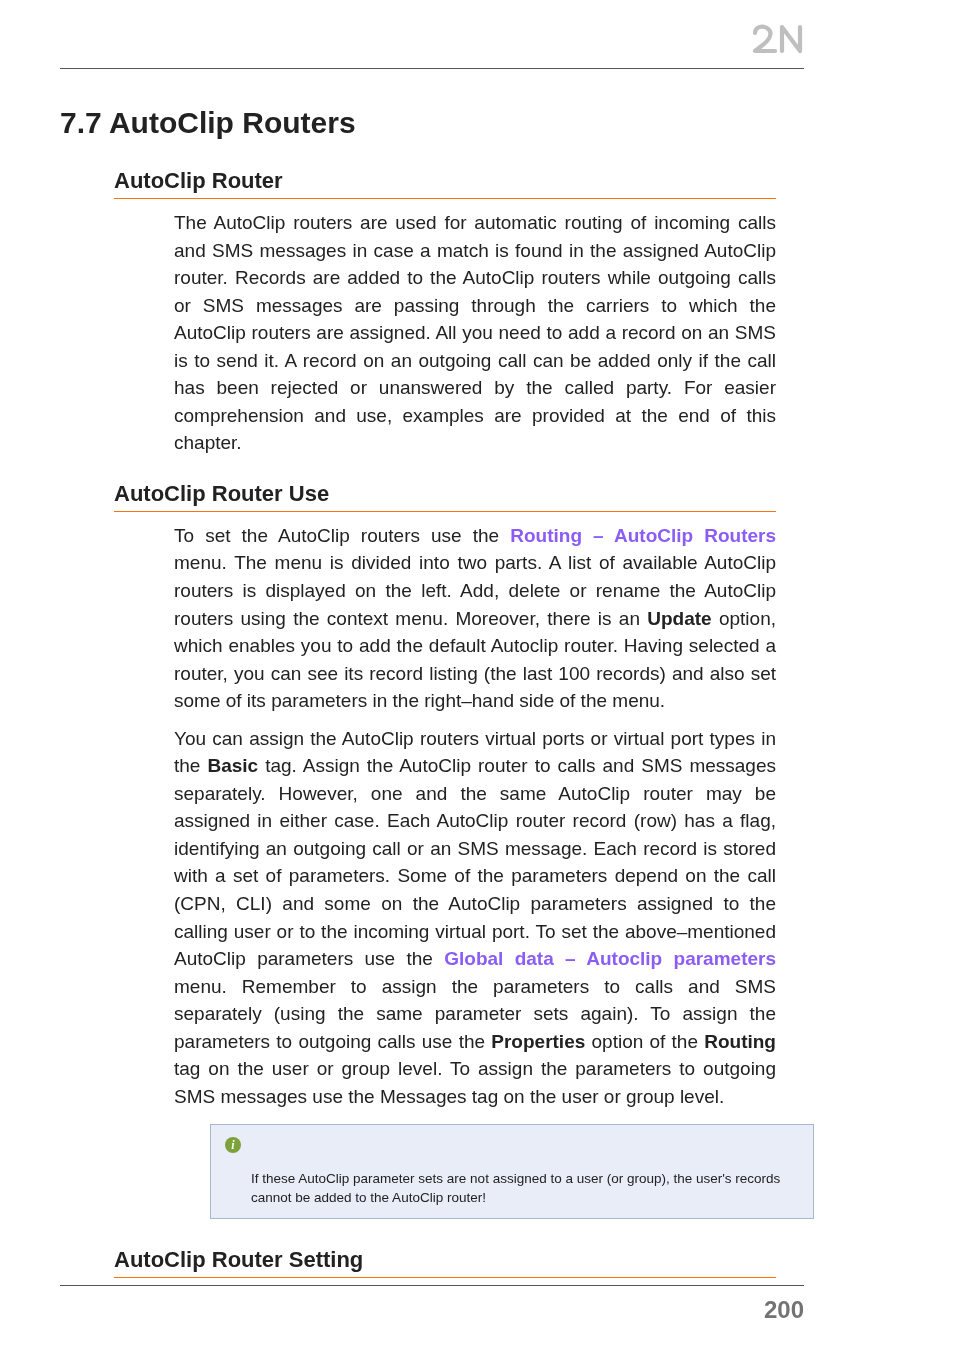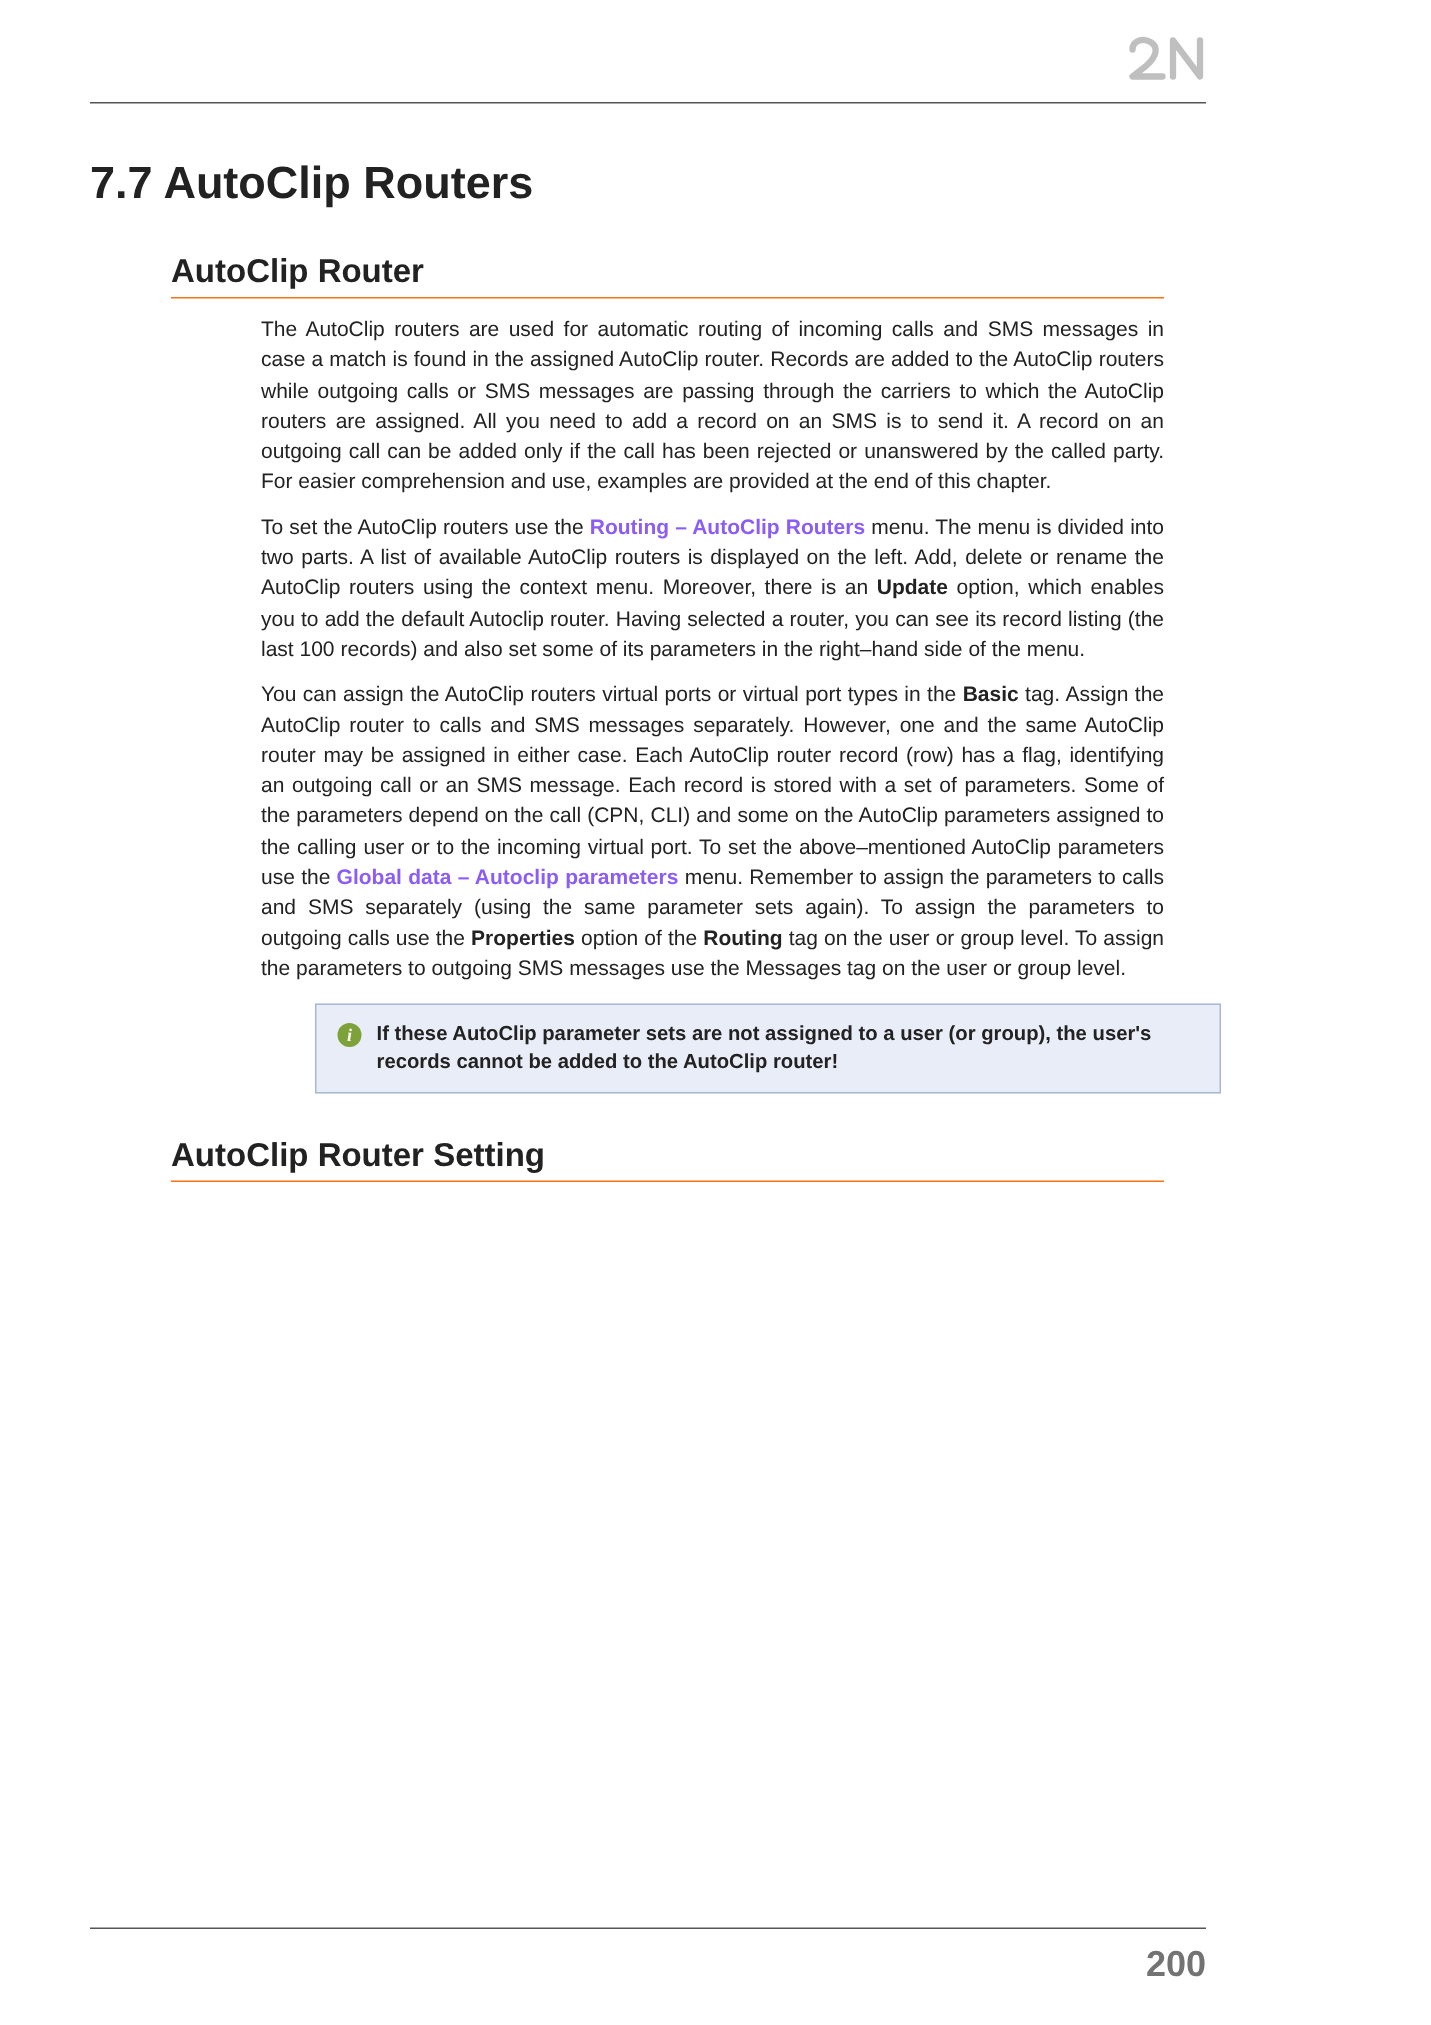--- a/index.html
+++ b/index.html
@@ -42,21 +42,21 @@
   h2.section {
     font-size: 22px;
     font-weight: 700;
     color: #222222;
     margin: 24px 0 2px 54px;
     padding-bottom: 4px;
     border-bottom: 1px solid #f97316;
   }
   .body-text {
     margin: 10px 0 0 114px;
-    font-size: 14px;
+    font-size: 19px;
     line-height: 1.45;
     color: #222222;
   }
   .body-text.justify {
     text-align: justify;
   }
   .orange {
     color: #8b5cf6;
     font-weight: 700;
   }
@@ -84,23 +84,24 @@
     font-family: Georgia, serif;
     font-style: italic;
     font-weight: 700;
     font-size: 12px;
     text-align: center;
     line-height: 16px;
     margin-top: 2px;
   }
   .callout-text {
     font-size: 13.5px;
-    font-weight: 700;
+    font-weight: 400;
     color: #222222;
     line-height: 1.4;
+    margin-top: 35px;
   }
   .bottom-rule {
     position: absolute;
     bottom: 64px;
     left: 60px;
     right: 60px;
     border-top: 1px solid #555555;
   }
   .page-number {
     position: absolute;
@@ -127,20 +128,21 @@
 
   <div class="top-rule"></div>
 
   <div class="content">
 
     <h1 class="doc-title">7.7 AutoClip Routers</h1>
 
     <h2 class="section">AutoClip Router</h2>
     <p class="body-text justify">The AutoClip routers are used for automatic routing of incoming calls and SMS messages in case a match is found in the assigned AutoClip router. Records are added to the AutoClip routers while outgoing calls or SMS messages are passing through the carriers to which the AutoClip routers are assigned. All you need to add a record on an SMS is to send it. A record on an outgoing call can be added only if the call has been rejected or unanswered by the called party. For easier comprehension and use, examples are provided at the end of this chapter.</p>
 
+    <h2 class="section">AutoClip Router Use</h2>
 
     <p class="body-text justify">
       <span>To set the AutoClip routers use the </span><span class="orange">Routing – AutoClip Routers</span><span> menu. The menu is divided into two parts. A list of available AutoClip routers is displayed on the left. Add, delete or rename the AutoClip routers using the context menu. Moreover, there is an  </span><span class="bold">Update</span><span> option, which enables you to add the default Autoclip router. Having selected a router, you can see its record listing (the last 100 records) and also set some of its parameters in the right–hand side of the menu.</span>
     </p>
 
     <p class="body-text justify">
       <span>You can assign the AutoClip routers virtual ports or virtual port types in the </span><span class="bold">Basic</span><span> tag. Assign the AutoClip router to calls and SMS messages separately. However, one and the same AutoClip router may be assigned in either case. Each AutoClip router record (row) has a flag, identifying an outgoing call or an SMS message. Each record is stored with a set of parameters. Some of the parameters depend on the call (CPN, CLI) and some on the AutoClip parameters assigned to the calling user or to the incoming virtual port. To set the above–mentioned AutoClip parameters use the </span><span class="orange">Global data – Autoclip parameters</span><span> menu. Remember to assign the parameters to calls and SMS separately (using the same parameter sets again). To assign the parameters to outgoing calls use the </span><span class="bold">Properties</span><span> option of the </span><span class="bold">Routing</span><span> tag on the user or group level. To assign the parameters to outgoing SMS messages use the Messages tag on the user or group level.</span>
     </p>
 
     <div class="callout">

